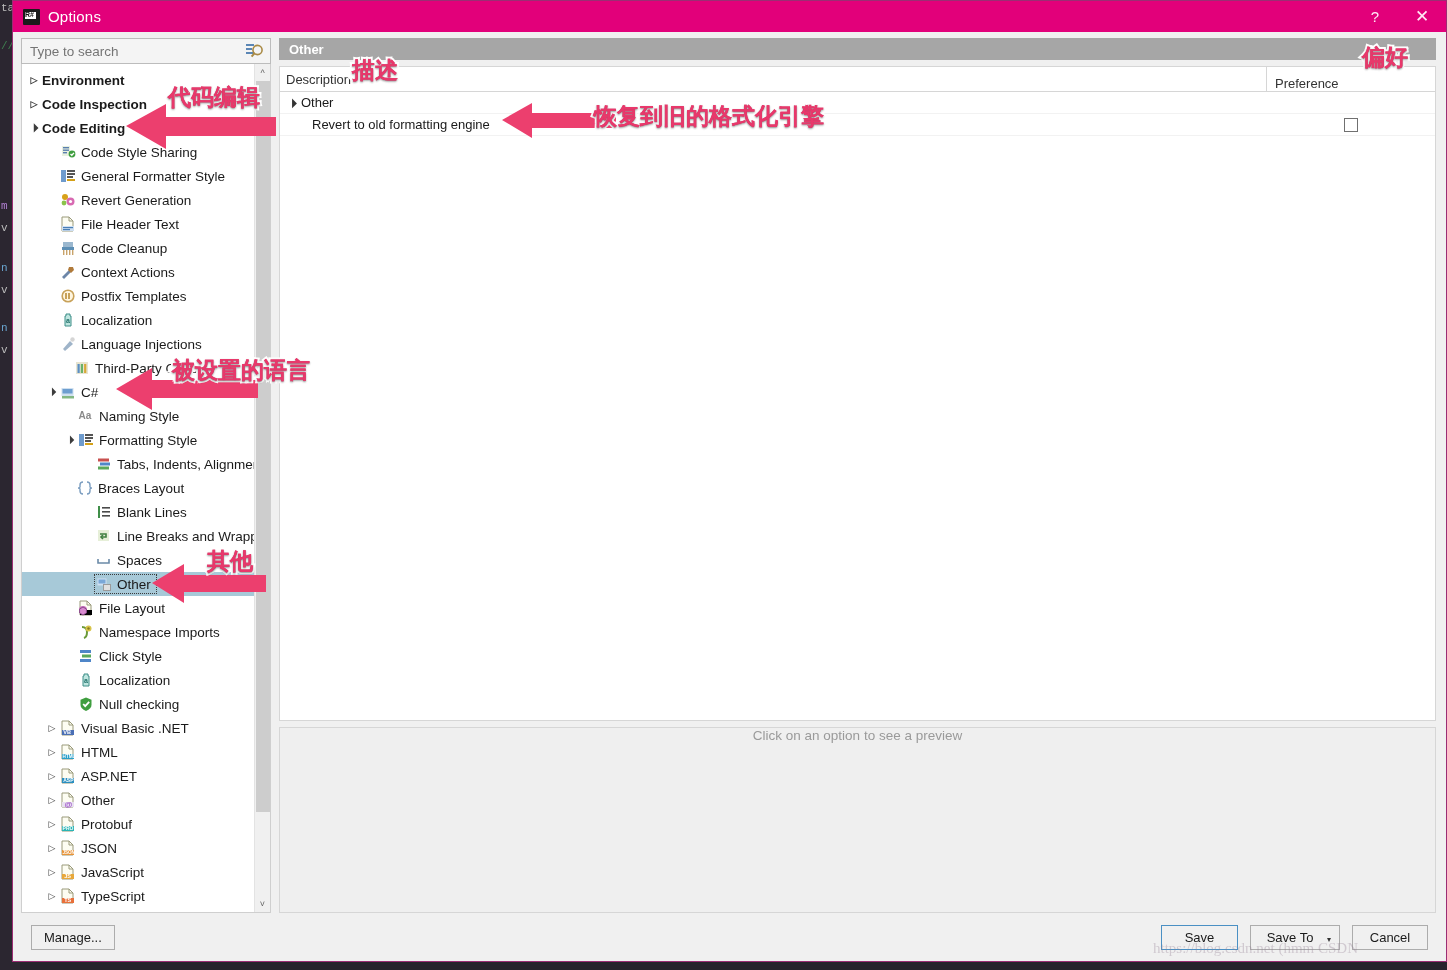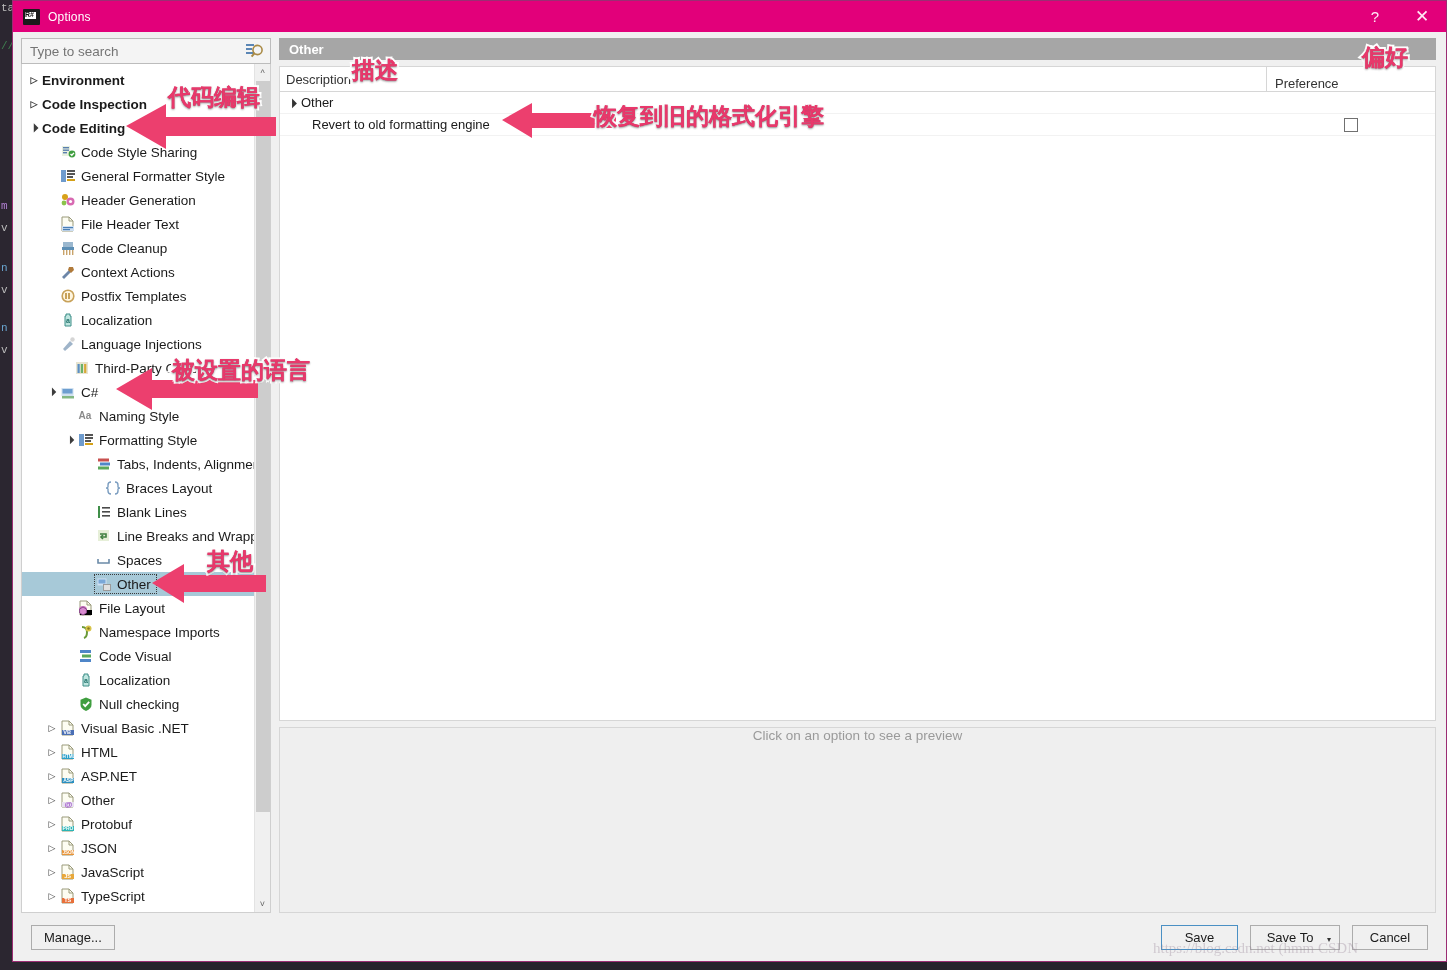--- a/index.html
+++ b/index.html
@@ -50,21 +50,21 @@
     content: ""; position: absolute; left: 2px; top: 3px;
     width: 11px; height: 7px; background: #ffffff;
     font-size: 6px;
   }
   .title-icon::after {
     content: "R#"; position: absolute; left: 2px; top: 1px;
     font-size: 7px; color: #111; font-weight: bold;
     font-family: "Liberation Sans", sans-serif; line-height: 9px;
   }
   .title-text {
-    color: #ffffff; font-size: 12px; letter-spacing: .2px;
+    color: #ffffff; font-size: 15px; letter-spacing: .2px;
   }
   .title-btns {
     position: absolute; right: 0; top: 0; height: 31px;
     display: flex; align-items: center;
   }
   .title-btn {
     width: 46px; height: 31px; display: flex;
     align-items: center; justify-content: center;
     color: #ffe9f5; font-size: 15px; cursor: default;
   }
@@ -332,21 +332,21 @@
             </div>
             <div class="node" style="padding-left: 22px;">
               <div class="twisty none">·</div>
               <div class="node-label-box">
                 <span class="ico"><svg viewBox="0 0 16 16" width="16" height="16">
                     <circle cx="5" cy="5" r="3" fill="#d8a21a"></circle>
                     <circle cx="10.5" cy="9.5" r="4" fill="#d86ab2"></circle>
                     <circle cx="10.5" cy="9.5" r="1.6" fill="#fff"></circle>
                     <circle cx="4" cy="11" r="2.4" fill="#8ac34a"></circle>
                   </svg></span>
-                <span>Header Generation</span>
+                <span>Revert Generation</span>
               </div>
             </div>
             <div class="node" style="padding-left: 22px;">
               <div class="twisty none">·</div>
               <div class="node-label-box">
                 <span class="ico"><svg viewBox="0 0 16 16" width="16" height="16">
                     <path d="M2 1 h7 l4 4 v10 h-11 z" fill="#fdfdf2" stroke="#9a9a7a" stroke-width="1"></path>
                     <path d="M9 1 v4 h4" fill="none" stroke="#9a9a7a" stroke-width="1"></path>
                     <rect x="2" y="10" width="12" height="5" fill="#cfe0f2"></rect>
                     <rect x="3" y="11" width="10" height="1.2" fill="#4a7fb5"></rect>
@@ -460,21 +460,21 @@
               <div class="twisty none">·</div>
               <div class="node-label-box">
                 <span class="ico"><svg viewBox="0 0 16 16" width="16" height="16">
                     <rect x="2" y="2.5" width="11" height="3" fill="#c8504f"></rect>
                     <rect x="4" y="6.5" width="10" height="3" fill="#4f86c8"></rect>
                     <rect x="2" y="10.5" width="11" height="3" fill="#5ba85b"></rect>
                   </svg></span>
                 <span>Tabs, Indents, Alignment</span>
               </div>
             </div>
-            <div class="node" style="padding-left: 67px;">
+            <div class="node" style="padding-left: 39px;">
               <div class="twisty none">·</div>
               <div class="node-label-box">
                 <span class="ico"><svg viewBox="0 0 16 16" width="16" height="16">
                     <path d="M6 2 q-3 0 -3 3 v2 q0 1 -2 1 q2 0 2 1 v2 q0 3 3 3" fill="none" stroke="#7b9dc0" stroke-width="1.4"></path>
                     <path d="M10 2 q3 0 3 3 v2 q0 1 2 1 q-2 0 -2 1 v2 q0 3 -3 3" fill="none" stroke="#7b9dc0" stroke-width="1.4"></path>
                   </svg></span>
                 <span>Braces Layout</span>
               </div>
             </div>
             <div class="node" style="padding-left: 58px;">
@@ -546,21 +546,21 @@
               </div>
             </div>
             <div class="node" style="padding-left: 40px;">
               <div class="twisty none">·</div>
               <div class="node-label-box">
                 <span class="ico"><svg viewBox="0 0 16 16" width="16" height="16">
                     <rect x="2" y="2" width="11" height="3" fill="#4f86c8"></rect>
                     <rect x="4" y="6.5" width="9" height="3" fill="#5ba85b"></rect>
                     <rect x="2" y="11" width="11" height="3" fill="#4f86c8"></rect>
                   </svg></span>
-                <span>Code Visual</span>
+                <span>Click Style</span>
               </div>
             </div>
             <div class="node" style="padding-left: 40px;">
               <div class="twisty none">·</div>
               <div class="node-label-box">
                 <span class="ico"><svg viewBox="0 0 16 16" width="16" height="16">
                     <path d="M6 2 h4 v2 h1 v10 h-6 v-10 h1 z" fill="#bfe6e0" stroke="#3f8e88" stroke-width="1"></path>
                     <text x="6" y="11" fill="#1d6e68" font-size="7" font-family="&quot;Liberation Sans&quot;,sans-serif" font-weight="bold">a</text>
                   </svg></span>
                 <span>Localization</span>

